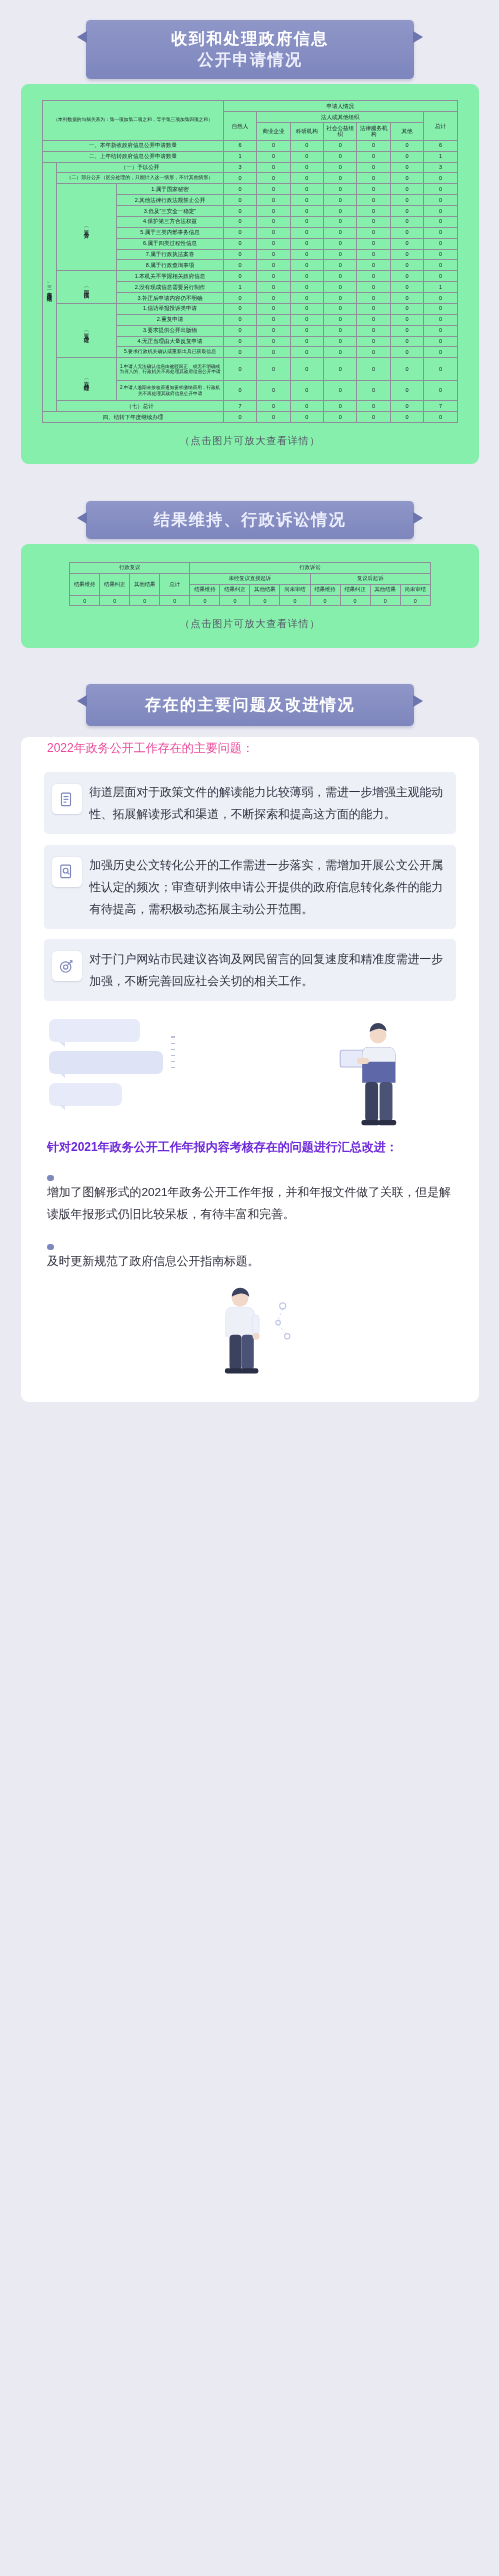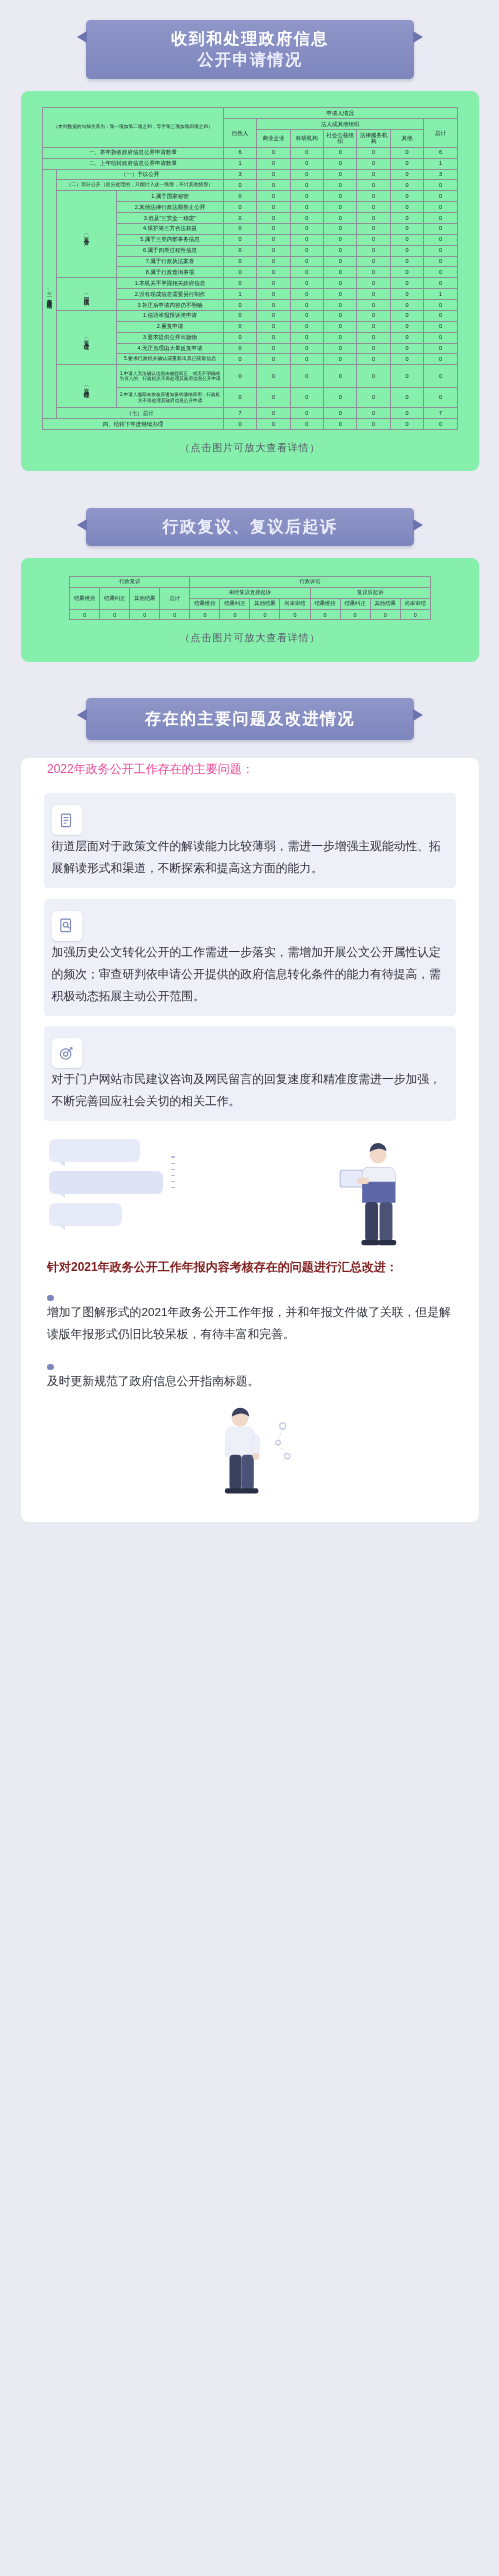--- a/index.html
+++ b/index.html
@@ -30,21 +30,21 @@
     border-radius: 4.6px;
     color: #fff;
     text-align: center;
     padding: 7.6px 10.6px 9px 10.6px;
     font-weight: bold;
     letter-spacing: 1.5px;
     box-shadow: 0 1.5px 3px rgba(90,95,140,.25);
   }
   .banner .l1 { font-size: 16px; line-height: 21px; }
   .banner .l2 { font-size: 16px; line-height: 21px; color: #eceefb; }
-  .banner-wrap { padding-top: 20px; padding-bottom: 12px; }
+  .banner-wrap { padding-top: 20px; padding-bottom: 5px; }
   .banner::before, .banner::after {
     content: "";
     position: absolute;
     top: 10.6px;
     width: 0; height: 0;
     border-top: 6.8px solid transparent;
     border-bottom: 6.8px solid transparent;
   }
   .banner::before { left: -9px; border-right: 10px solid #6c75ad; }
   .banner::after  { right: -9px; border-left: 10px solid #6c75ad; }
@@ -111,21 +111,20 @@
     color: #ec4899;
     margin: 6px 26px 12px 26px;
   }
   .item {
     display: flex;
     align-items: flex-start;
     margin: 0 23px 10.6px 23px;
     background: #eef0f8;
     border-radius: 4.6px;
     padding: 9px 10.6px 9px 7.6px;
-    flex-direction: column;
   }
   .item .ico {
     flex: 0 0 30px;
     width: 30px; height: 30px;
     margin-right: 7.6px;
     margin-top: 3px;
     background: #fff;
     border-radius: 4.6px;
     display: flex; align-items: center; justify-content: center;
     box-shadow: 0 0.8px 1.5px rgba(80,85,130,.18);
@@ -148,21 +147,21 @@
     width: 0; height: 0;
     border-left: 6px solid transparent;
     border-right: 0 solid transparent;
     border-top: 5.3px solid #dfe3f6;
   }
   .dashes { position:absolute; left: 127px; top: 20px; }
   .dash { width: 3.8px; height: 1.5px; background:#b9bedd; margin: 4.6px 0; }
   .person { position: absolute; right: 49px; bottom: 0; width: 73px; height: 106px; }
 
   .subhead {
-    color: #7f1d1d;
+    color: #6d28d9;
     font-size: 12px;
     line-height: 23px;
     margin: 10.6px 26px 7.6px 26px;
     font-weight: bold;
   }
   .bullet {
     display: flex;
     margin: 0 26px 10.6px 26px;
     font-size: 11.8px;
     line-height: 22px;
@@ -476,21 +475,21 @@
           <td class="num">0</td>
         </tr>
       </tbody>
         </table>
     </div>
     <div class="note">（点击图片可放大查看详情）</div>
   </div>
 
   <div class="banner-wrap">
     <div class="banner">
-      <div class="l2">行政复议、复议后起诉</div>
+      <div class="l2">结果维持、行政诉讼情况</div>
     </div>
   </div>
 
   <div class="card">
     <table class="t2">
       <tbody>
           <tr>
         <td colspan="4">行政复议</td>
         <td colspan="8">行政诉讼</td>
       </tr>

